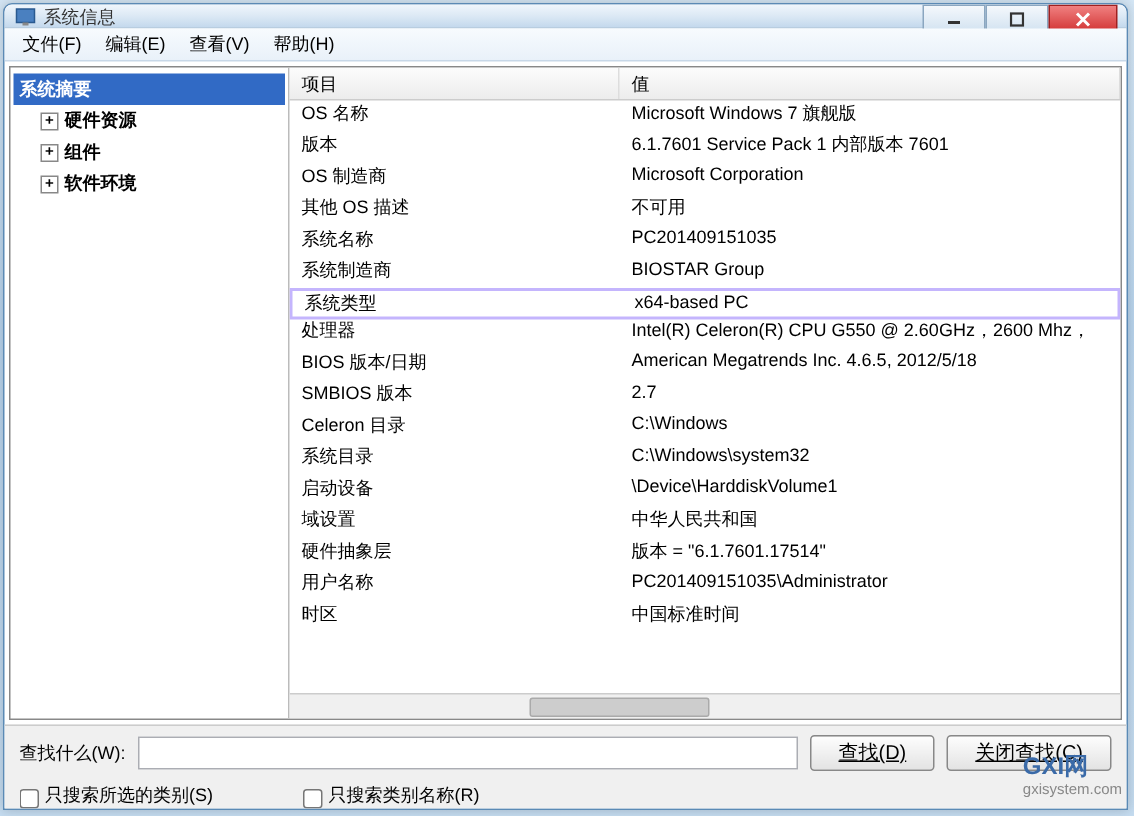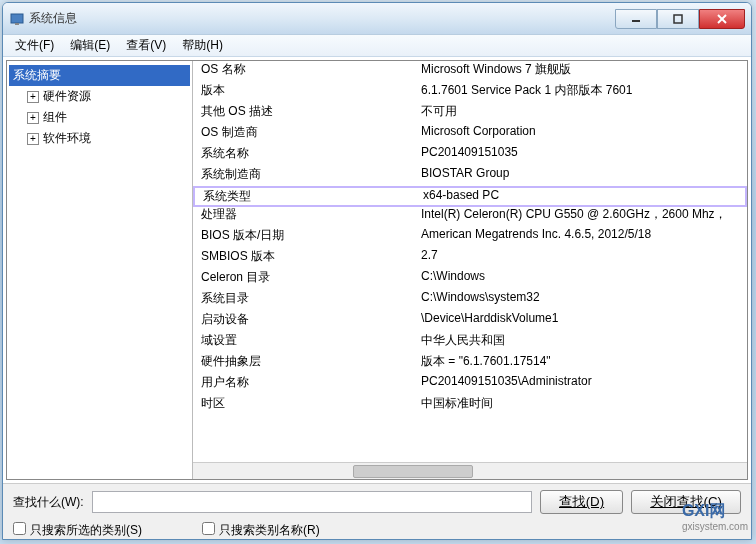--- a/index.html
+++ b/index.html
@@ -1,49 +1,49 @@
 <!DOCTYPE html>
 <html><head>
 <meta charset="utf-8">
 <style>
 * { box-sizing: border-box; margin: 0; padding: 0; }
 body { font-family: "Microsoft YaHei", "Segoe UI", Tahoma, sans-serif; font-size: 12px; background: linear-gradient(180deg, #d4e6f5 0%, #b8d4ed 40%, #c5dcf0 100%); width: 756px; height: 544px; overflow: hidden; position: relative; }
 .window { width: 750px; height: 538px; margin: 2px; background: #fff; border: 1px solid #5b8ab5; border-radius: 6px 6px 0 0; overflow: hidden; display: flex; flex-direction: column; box-shadow: 0 0 8px rgba(0,0,0,.2); }
-.titlebar { height: 32px; background: linear-gradient(180deg, #f0f6fc 0%, #dce9f5 50%, #c4d9ed 100%); display: flex; align-items: center; padding: 0 6px; border-bottom: 1px solid #b8cde0; }
+.titlebar { height: 16px; background: linear-gradient(180deg, #f0f6fc 0%, #dce9f5 50%, #c4d9ed 100%); display: flex; align-items: flex-start; padding: 0 6px; border-bottom: 1px solid #b8cde0; }
 .titlebar-icon { width: 16px; height: 16px; margin-right: 4px; display: inline-flex; }
 .titlebar-title { flex: 1; color: #333; font-size: 12px; }
 .win-btns { display: flex; gap: 0; }
 .win-btn { width: 42px; height: 20px; border: 1px solid #8aa6c0; background: linear-gradient(180deg, #f4f8fc 0%, #d0e1f0 100%); display: flex; align-items: center; justify-content: center; font-size: 12px; cursor: pointer; }
 .win-btn.minimize { border-radius: 0 0 0 3px; }
 .win-btn.close { background: linear-gradient(180deg, #f08080 0%, #d03030 100%); color: #fff; border-color: #a02020; border-radius: 0 0 3px 0; width: 46px; }
 .menubar { height: 22px; background: linear-gradient(180deg, #f7fbfe 0%, #e9f1f9 100%); border-bottom: 1px solid #c8d8e8; display: flex; align-items: center; padding: 0 4px; }
 .menu-item { padding: 2px 8px; cursor: pointer; }
 .content { flex: 1; display: flex; background: #fff; border: 1px solid #888; margin: 3px; overflow: hidden; }
-.sidebar { width: 186px; border-right: 1px solid #bbb; padding: 4px 2px; overflow: auto; }
+.sidebar { width: 186px; border-right: 1px solid #bbb; padding: 4px 2px; overflow: auto; font-weight: bold; }
 .tree-item { display: flex; align-items: center; padding: 2px 4px; cursor: pointer; white-space: nowrap; }
 .tree-item.selected { background: #316ac5; color: #fff; }
 .tree-exp { width: 12px; height: 12px; border: 1px solid #888; display: inline-flex; align-items: center; justify-content: center; margin-right: 4px; font-size: 10px; line-height: 1; background: #fff; color: #000; }
 .tree-label { flex: 1; }
 .tree-child { margin-left: 14px; }
 .main { flex: 1; display: flex; flex-direction: column; overflow: hidden; }
 .list-header { display: flex; height: 22px; border-bottom: 1px solid #ccc; background: linear-gradient(180deg, #fcfcfc 0%, #ececec 100%); }
 .list-header-cell { padding: 3px 8px; border-right: 1px solid #ddd; }
 .list-body { flex: 1; overflow: auto; position: relative; }
 .list-row { display: flex; height: 21px; align-items: flex-start; }
 .list-row.highlight { border: 2px solid #c4b5fd; margin: -1px 0; position: relative; z-index: 2; }
 .cell-name { width: 220px; padding: 0 8px; white-space: nowrap; overflow: hidden; }
 .cell-value { flex: 1; padding: 0 8px; white-space: nowrap; overflow: hidden; }
 .scrollbar-hz { height: 17px; background: #f0f0f0; border-top: 1px solid #ccc; position: relative; }
 .scroll-thumb { position: absolute; left: 160px; top: 2px; width: 120px; height: 13px; background: #cdcdcd; border: 1px solid #aaa; border-radius: 2px; }
 .footer { height: 56px; background: #f0f0f0; border-top: 1px solid #ccc; display: flex; flex-direction: column; padding: 6px 10px; gap: 8px; }
 .footer-row { display: flex; align-items: center; gap: 8px; }
 .footer-row label { white-space: nowrap; }
 .search-input { flex: 1; height: 22px; border: 1px solid #abadb3; padding: 0 4px; }
 .btn { height: 24px; padding: 0 18px; border: 1px solid #888; background: linear-gradient(180deg, #fdfdfd 0%, #e3e3e3 100%); border-radius: 3px; cursor: pointer; white-space: nowrap; text-decoration: underline; }
-.chk { display: flex; align-items: flex-start; gap: 4px; }
+.chk { display: flex; align-items: flex-end; gap: 4px; }
 .chk input { width: 13px; height: 13px; }
 .watermark { position: absolute; right: 8px; bottom: 12px; font-size: 16px; font-weight: bold; color: #3a6aa8; pointer-events: none; }
 .watermark .sub { font-size: 10px; color: #888; font-weight: normal; display: block; line-height: 1; }
 </style>
 </head>
 <body>
 
 <div class="window">
   <div class="titlebar">
     <span class="titlebar-icon">
@@ -95,36 +95,40 @@
           <span class="tree-label">组件</span>
         </div>
         <div class="tree-item">
           <span class="tree-exp">+</span>
           <span class="tree-label">软件环境</span>
         </div>
       </div>
     </div>
 
     <div class="main">
+      <div class="list-header">
+        <div class="list-header-cell" style="width:220px">项目</div>
+        <div class="list-header-cell" style="flex:1">值</div>
+      </div>
       <div class="list-body" id="list-body">
           <div class="list-row">
             <div class="cell-name">OS 名称</div>
             <div class="cell-value">Microsoft Windows 7 旗舰版</div>
           </div>
           <div class="list-row">
             <div class="cell-name">版本</div>
             <div class="cell-value">6.1.7601 Service Pack 1 内部版本 7601</div>
           </div>
           <div class="list-row">
+            <div class="cell-name">OS 制造商</div>
+            <div class="cell-value">Microsoft Corporation</div>
+          </div>
+          <div class="list-row">
             <div class="cell-name">其他 OS 描述</div>
             <div class="cell-value">不可用</div>
-          </div>
-          <div class="list-row">
-            <div class="cell-name">OS 制造商</div>
-            <div class="cell-value">Microsoft Corporation</div>
           </div>
           <div class="list-row">
             <div class="cell-name">系统名称</div>
             <div class="cell-value">PC201409151035</div>
           </div>
           <div class="list-row">
             <div class="cell-name">系统制造商</div>
             <div class="cell-value">BIOSTAR Group</div>
           </div>
           <div class="list-row highlight">

